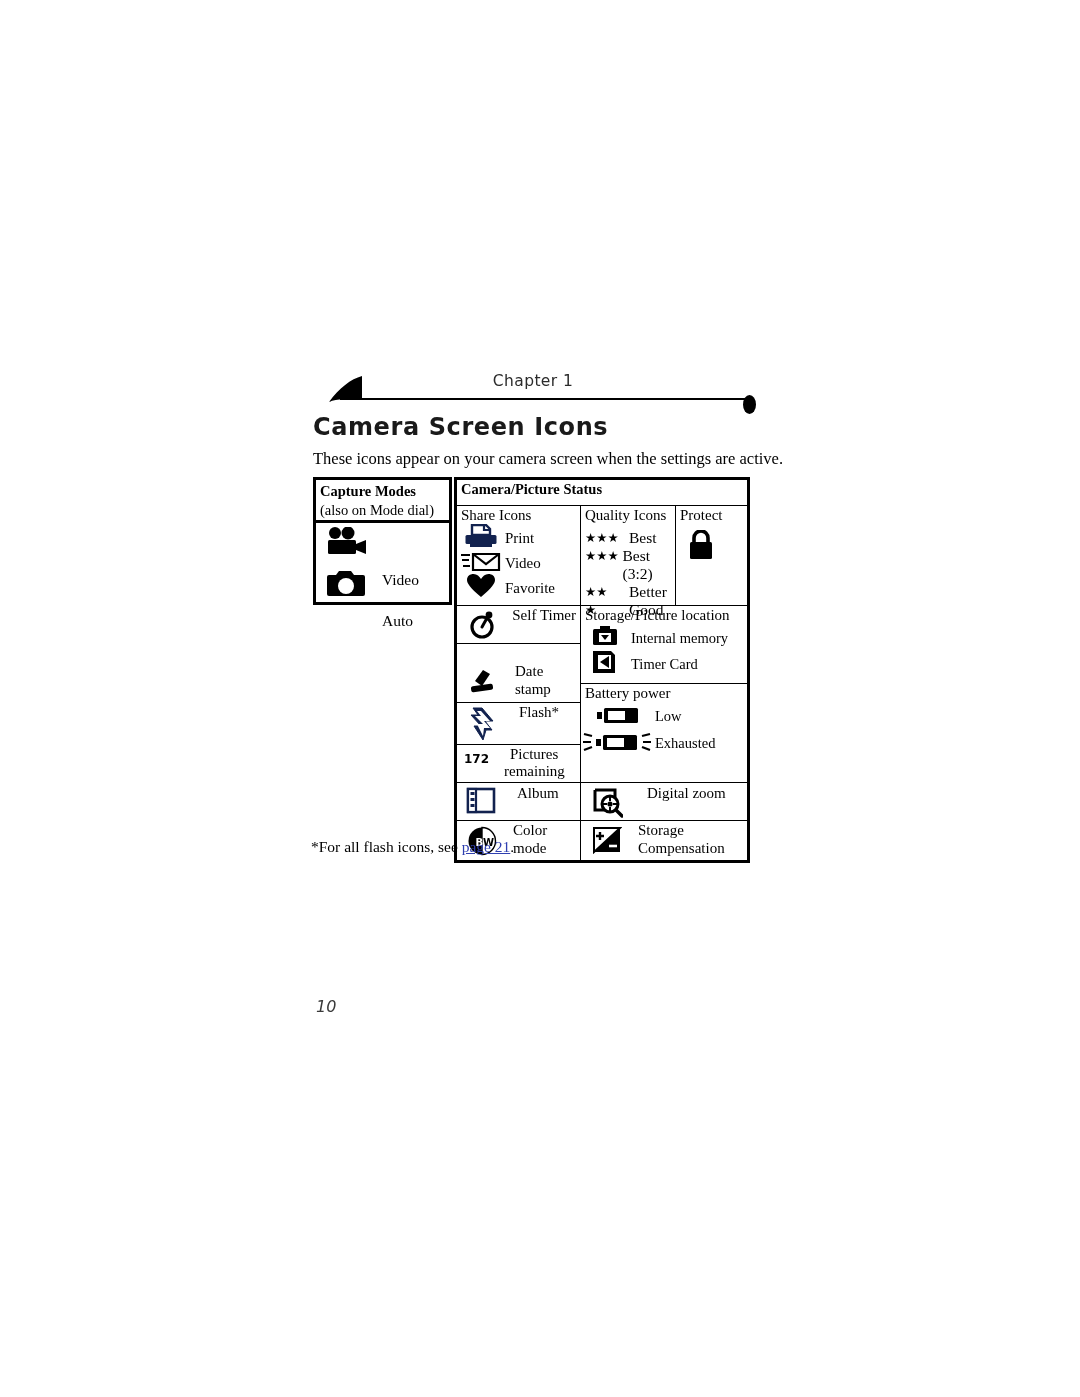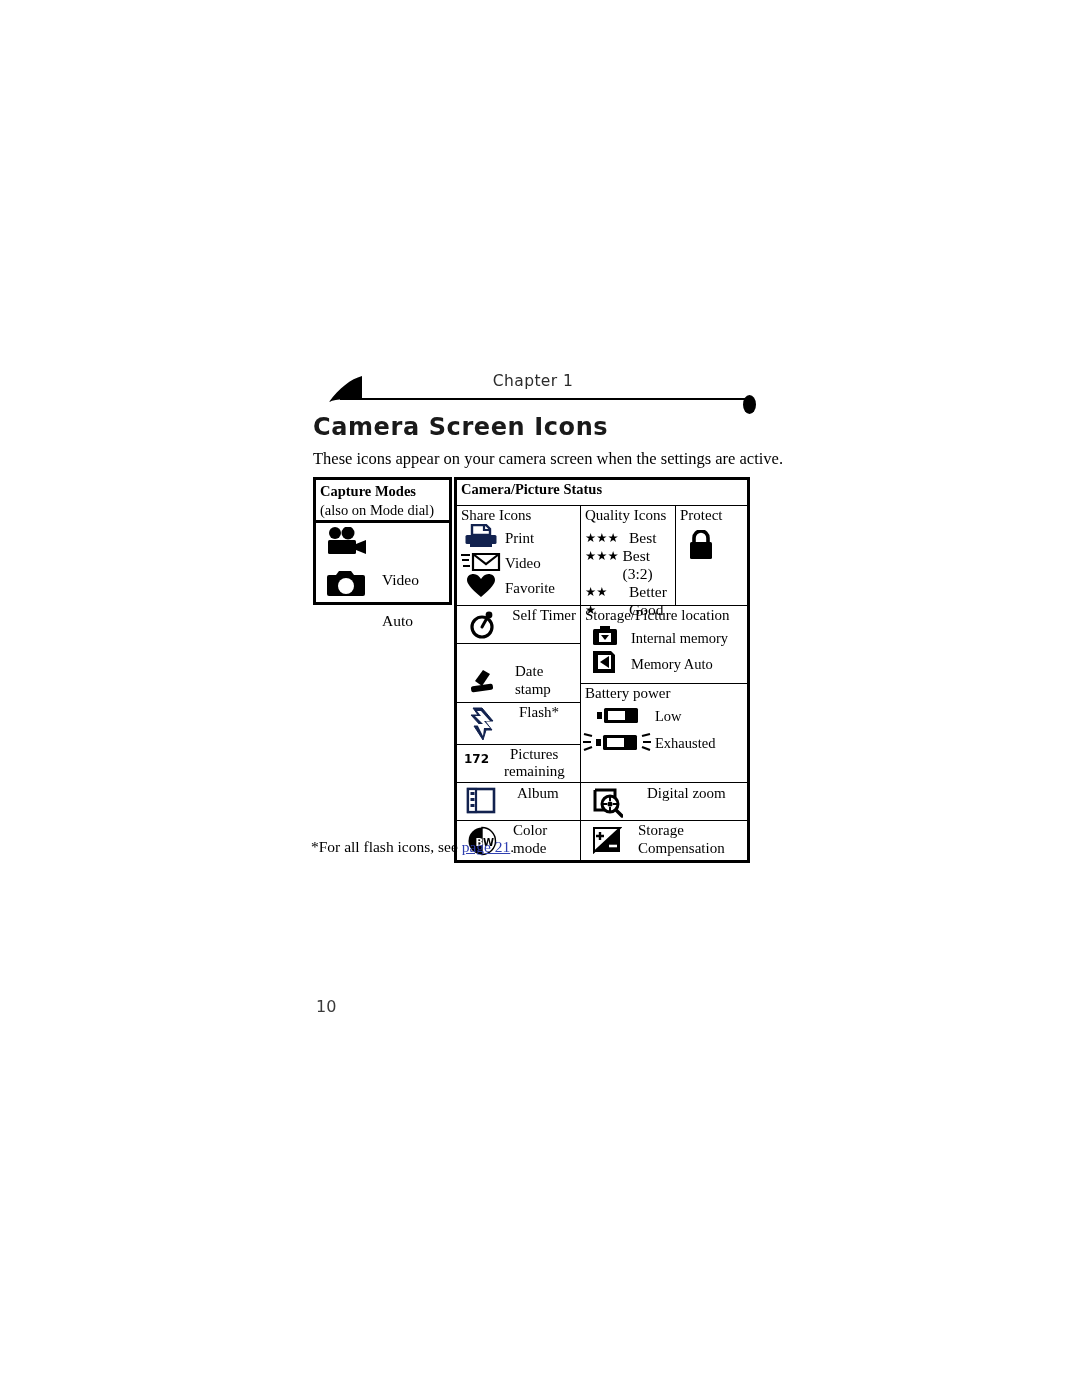--- a/index.html
+++ b/index.html
@@ -221,20 +221,21 @@
     color: #2f3fb0;
   }
 
   #page-number {
     position: absolute;
     left: 316px;
     top: 997px;
     font-family: "DejaVu Sans", sans-serif;
     font-size: 16px;
     color: #3a3a3a;
+    font-style: italic;
   }
 
   .icoslot {
     display: inline-block;
     vertical-align: middle;
   }
 </style>
 </head>
 <body>
 
@@ -407,21 +408,21 @@
               <span class="lbl small">Internal memory</span>
             </div>
             <div class="ico-line" style="height:26px;padding-left:10px;">
               <span class="icoslot" style="width:40px;">
                 <svg width="26" height="26" viewBox="0 0 26 26">
                   <path d="M2 2 L20 2 L24 6 L24 24 L2 24 Z" fill="#000"></path>
                   <rect x="7" y="6" width="13" height="14" fill="#fff"></rect>
                   <path d="M18 7 L18 19 L9 13 Z" fill="#000"></path>
                 </svg>
               </span>
-              <span class="lbl small">Memory Auto</span>
+              <span class="lbl small">Timer Card</span>
             </div>
           </div>
 
           <div style="height:78px;">
             <div class="cell-head">Battery power</div>
             <div class="ico-line" style="height:27px;padding-left:16px;">
               <span class="icoslot" style="width:58px;">
                 <svg width="48" height="20" viewBox="0 0 48 20">
                   <rect x="0" y="7" width="5" height="7" fill="#000"></rect>
                   <rect x="7" y="3" width="34" height="15" rx="1.5" fill="#000"></rect>

